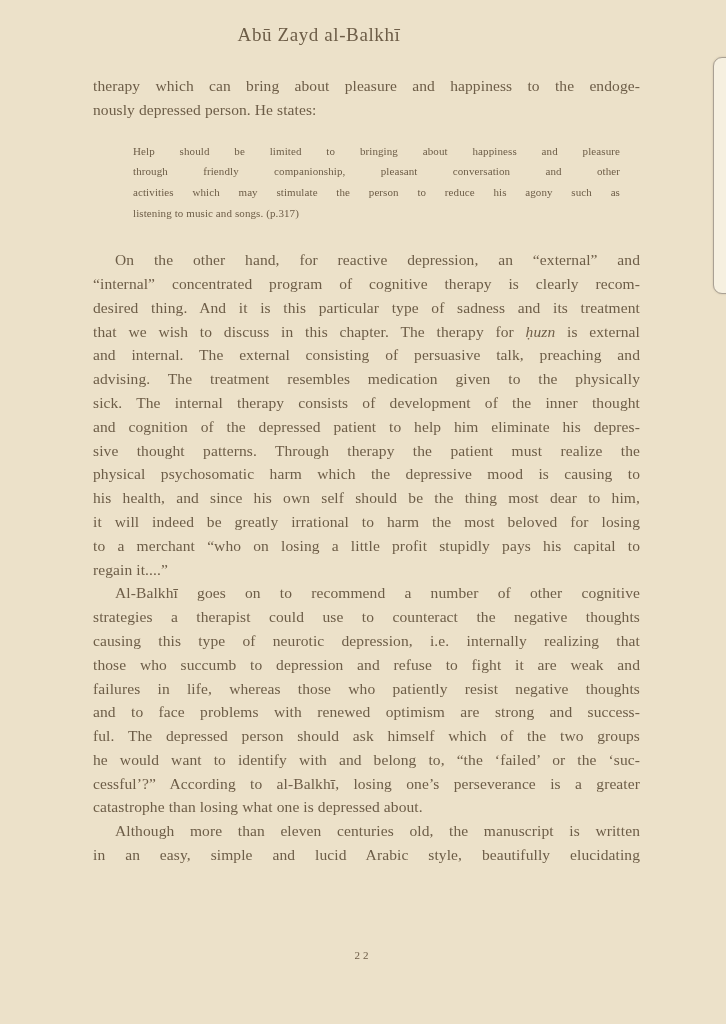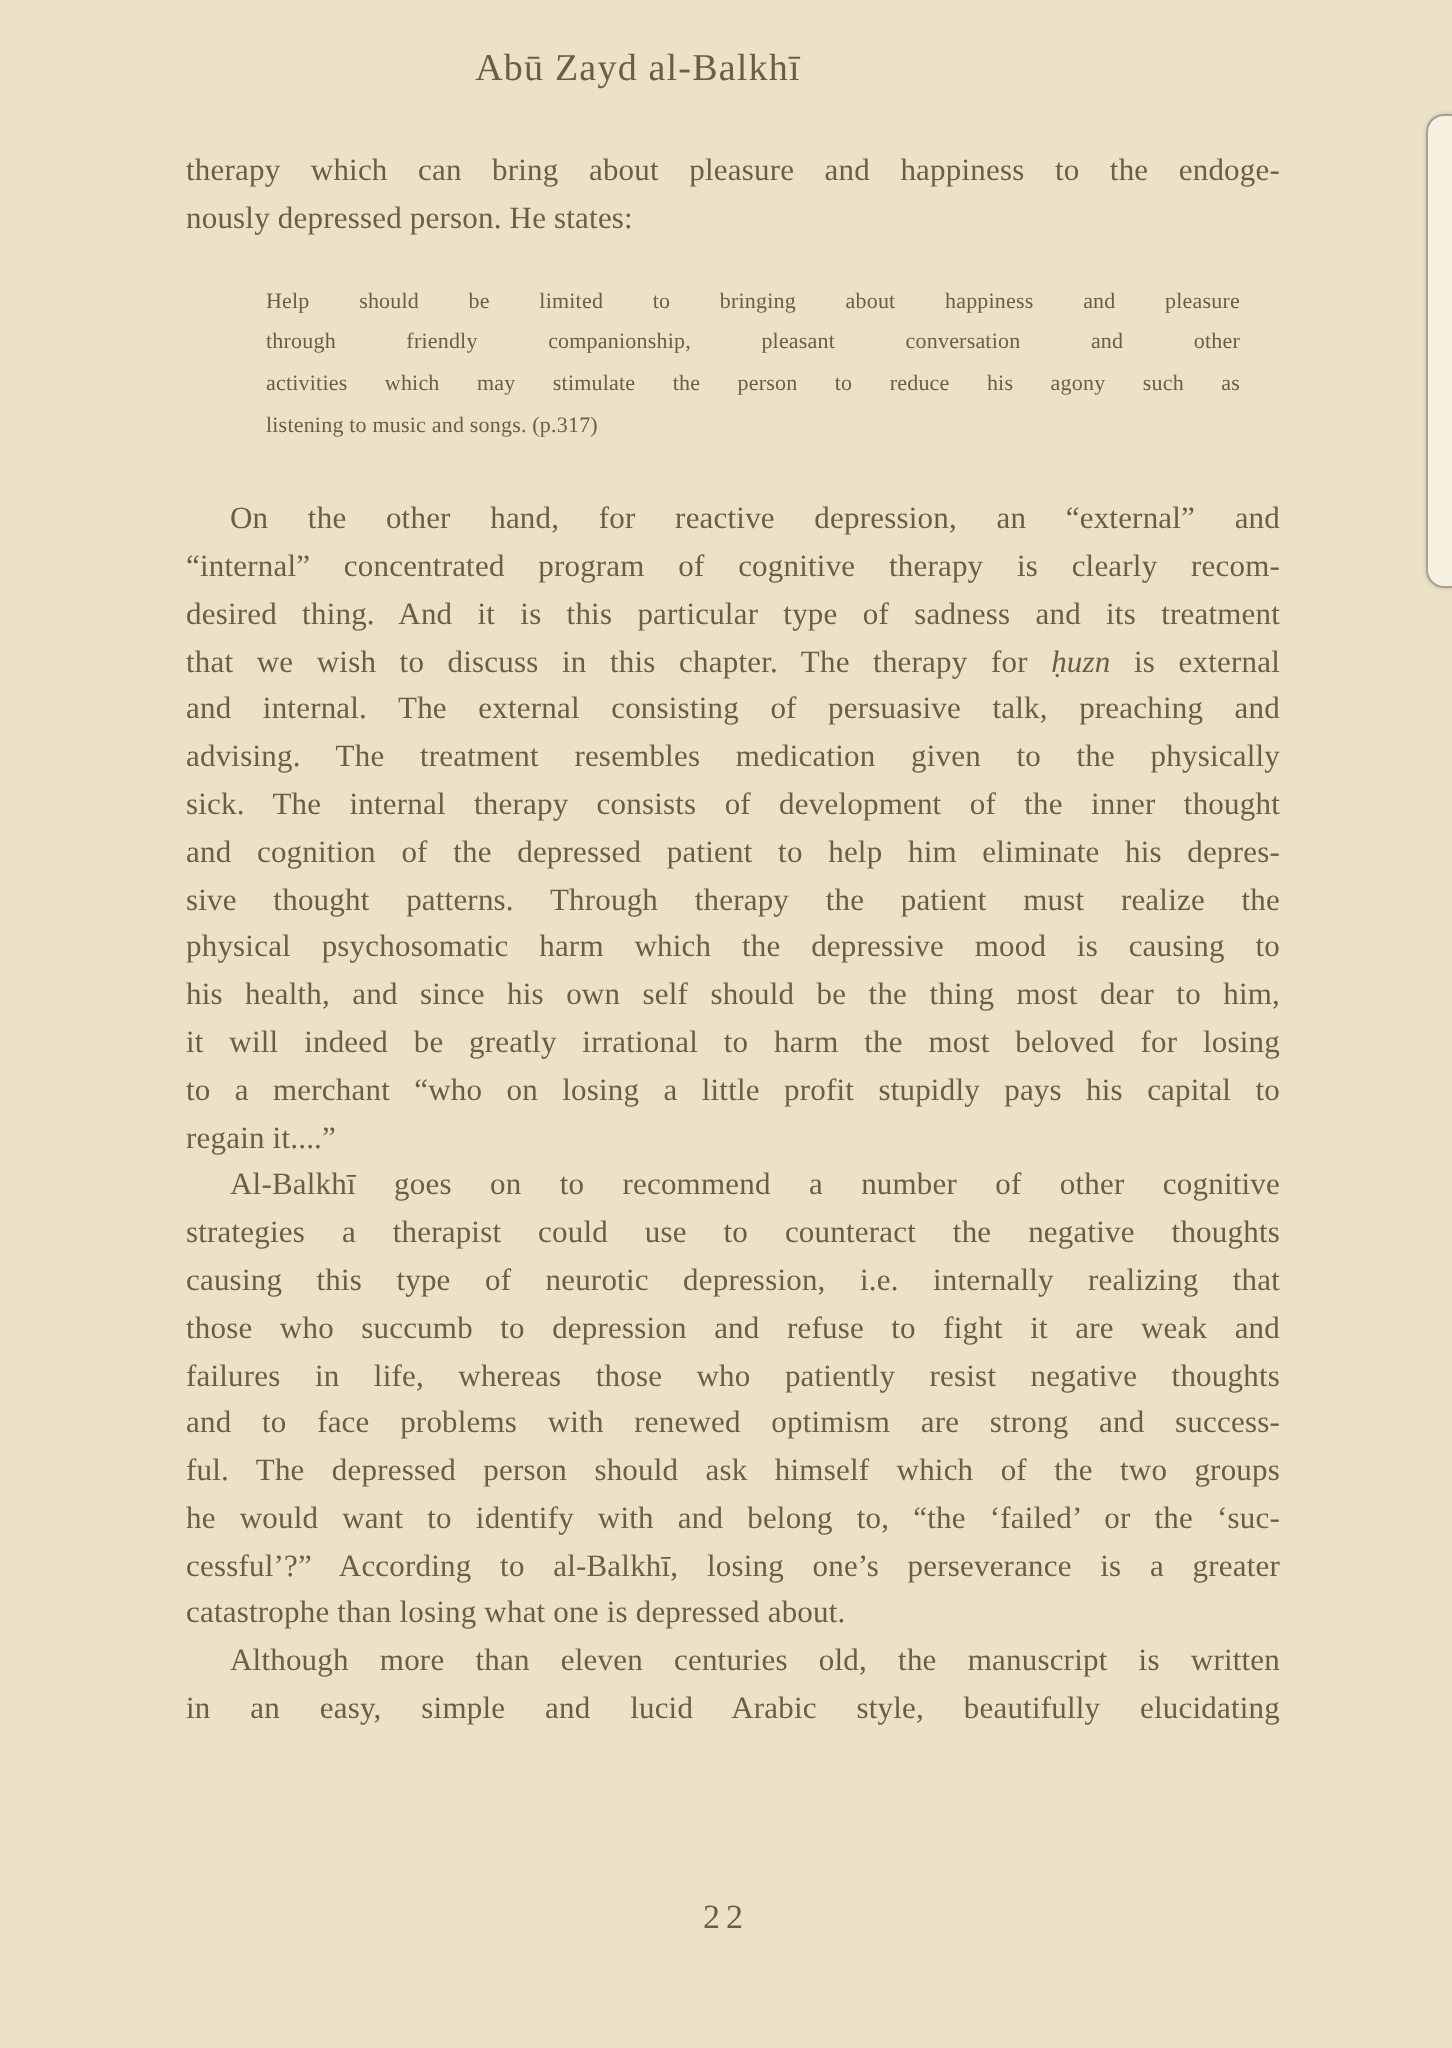--- a/index.html
+++ b/index.html
@@ -49,21 +49,21 @@
   }
   .para.quote .line{
     font-size:11px;
     line-height:20.9px;
     height:20.9px;
   }
   .page-footer{
     position:absolute;
     top:949px;left:0;width:726px;
     text-align:center;
-    font-size:17px;
+    font-size:11px;
     letter-spacing:3px;
     color:var(--ink);
   }
   .scroll-thumb{
     position:absolute;
     top:57px;
     left:713px;
     width:22px;
     height:237px;
     background:var(--sb-fill);

